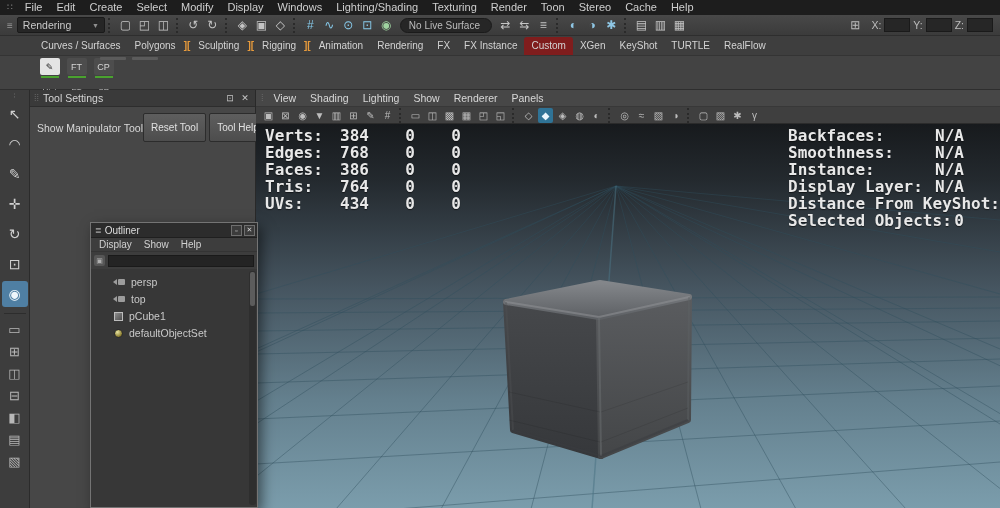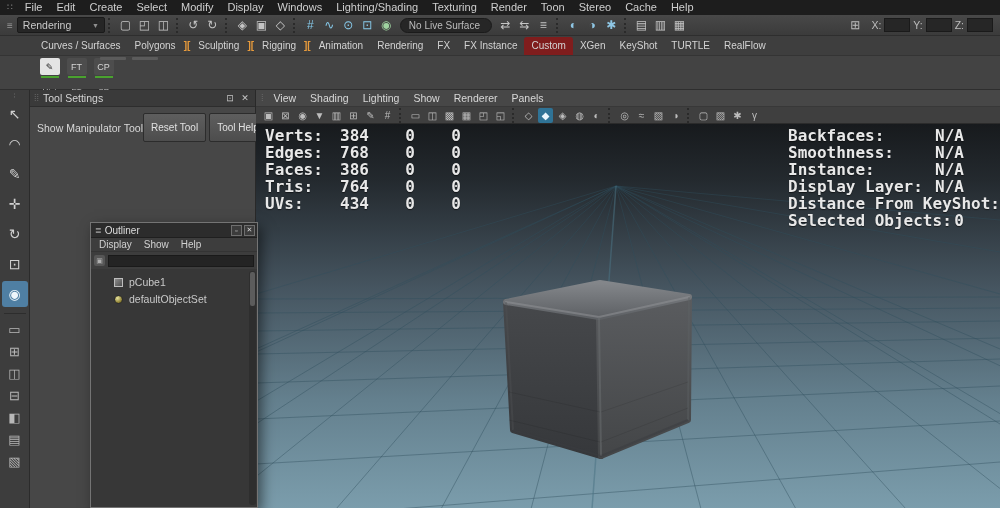--- a/index.html
+++ b/index.html
@@ -464,20 +464,28 @@
         <span class="ol-menu-item">Show</span>
         <span class="ol-menu-item">Help</span>
       </div>
     <div class="ol-search">
       <span class="ol-search-icon">▣</span>
       <input class="ol-search-input" value="" style="">
     </div>
     <div class="ol-list">
       <div>
 
+      <div class="oitem">
+          <span class="oitem-icon icon-camera"></span>
+          <span class="oitem-label">persp</span>
+        </div>
+          <div class="oitem">
+          <span class="oitem-icon icon-camera"></span>
+          <span class="oitem-label">top</span>
+        </div>
           <div class="oitem">
           <span class="oitem-icon icon-cube"></span>
           <span class="oitem-label">pCube1</span>
         </div>
           <div class="oitem">
           <span class="oitem-icon icon-set"></span>
           <span class="oitem-label">defaultObjectSet</span>
         </div>
         </div>
       <div class="ol-scroll">

